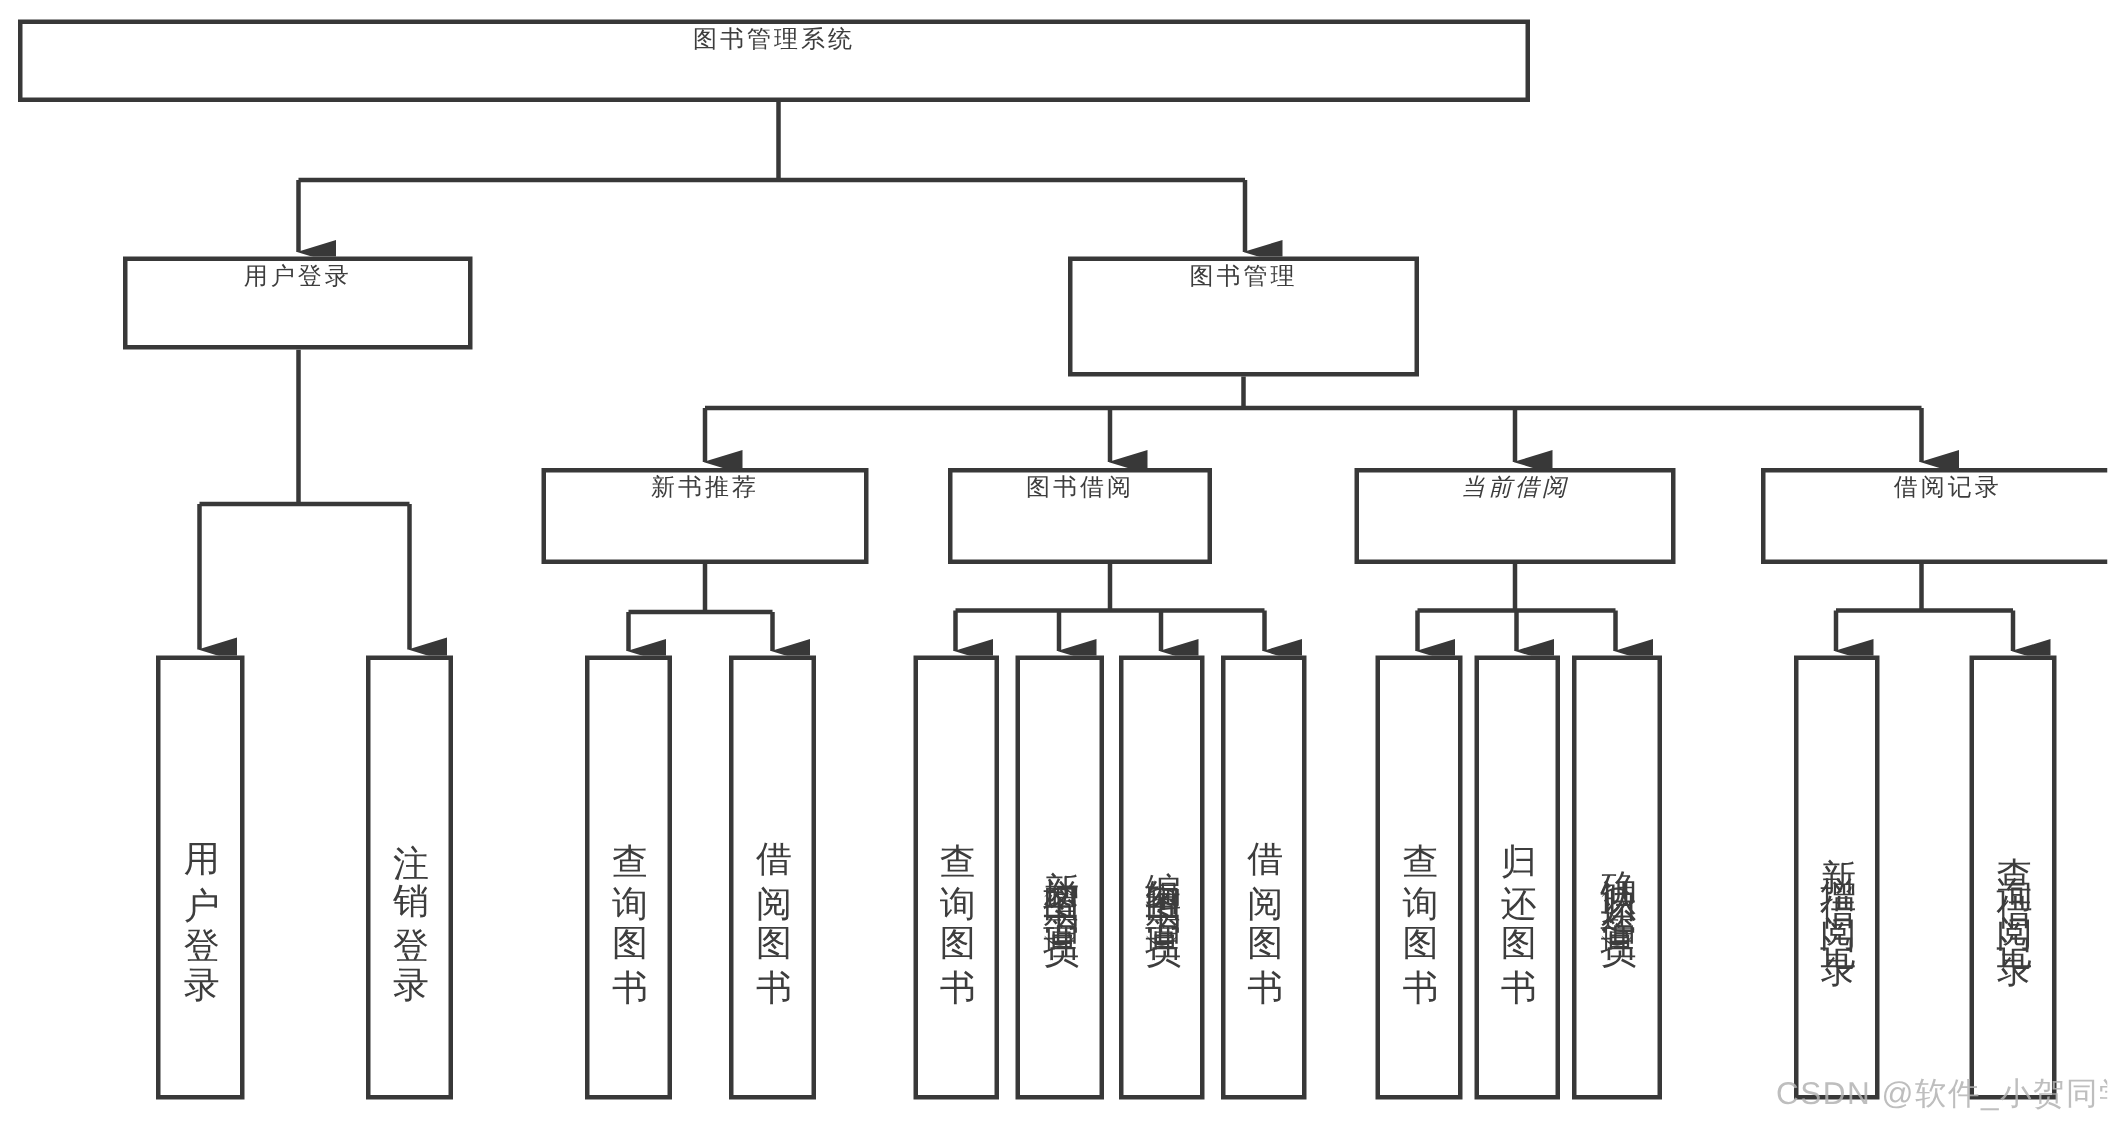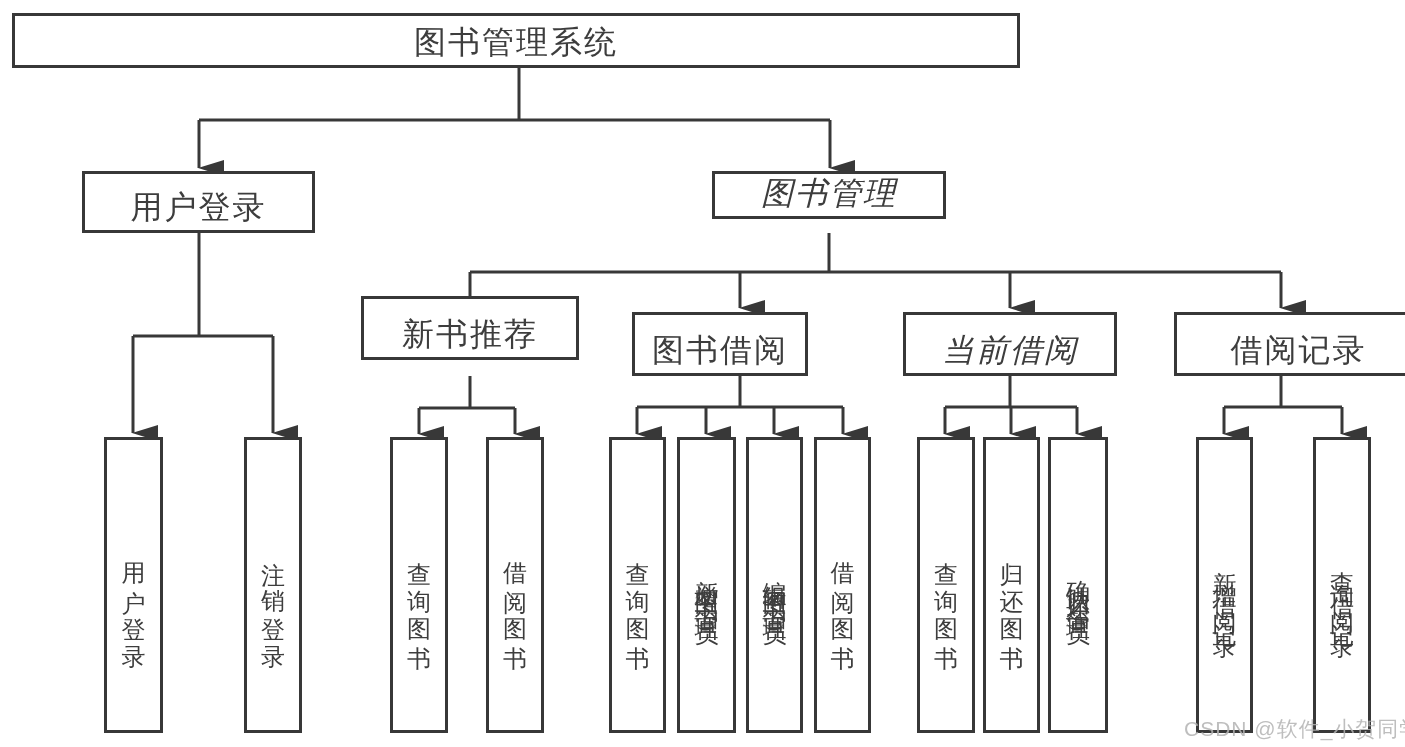--- a/index.html
+++ b/index.html
@@ -17,23 +17,23 @@
     width: 1405px; height: 747px;
     pointer-events: none;
   }
   .node {
     position: absolute;
     box-sizing: border-box;
     border: 3px solid #383838;
     background: #ffffff;
     color: #3d3d3d;
     display: flex;
-    align-items: flex-end;
+    align-items: flex-start;
     justify-content: center;
-    font-size: 32px;
+    font-size: 16px;
     letter-spacing: 2px;
     white-space: nowrap;
   }
   .leaf {
     position: absolute;
     box-sizing: border-box;
     border: 3px solid #383838;
     background: #ffffff;
     color: #3d3d3d;
     top: 437px;
@@ -112,25 +112,25 @@
     </g>
   </svg>
 
   <div class="node" style="left:12px; top:13px; width:1008px; height:55px;">
     <span>图书管理系统</span>
   </div>
 
   <div class="node" style="left:82px; top:171px; width:233px; height:62px;">
     <span>用户登录</span>
   </div>
-  <div class="node" style="left:712px; top:171px; width:234px; height:48px;font-style:italic;">
+  <div class="node" style="left:712px; top:171px; width:234px; height:80px;">
     <span>图书管理</span>
   </div>
 
-  <div class="node" style="left:361px; top:296px; width:218px; height:64px;">
+  <div class="node" style="left:361px; top:312px; width:218px; height:64px;">
     <span>新书推荐</span>
   </div>
   <div class="node" style="left:632px; top:312px; width:176px; height:64px;">
     <span>图书借阅</span>
   </div>
   <div class="node" style="left:903px; top:312px; width:214px; height:64px;font-style:italic;">
     <span>当前借阅</span>
   </div>
   <div class="node" style="left:1174px; top:312px; width:249px; height:64px;">
     <span>借阅记录</span>

